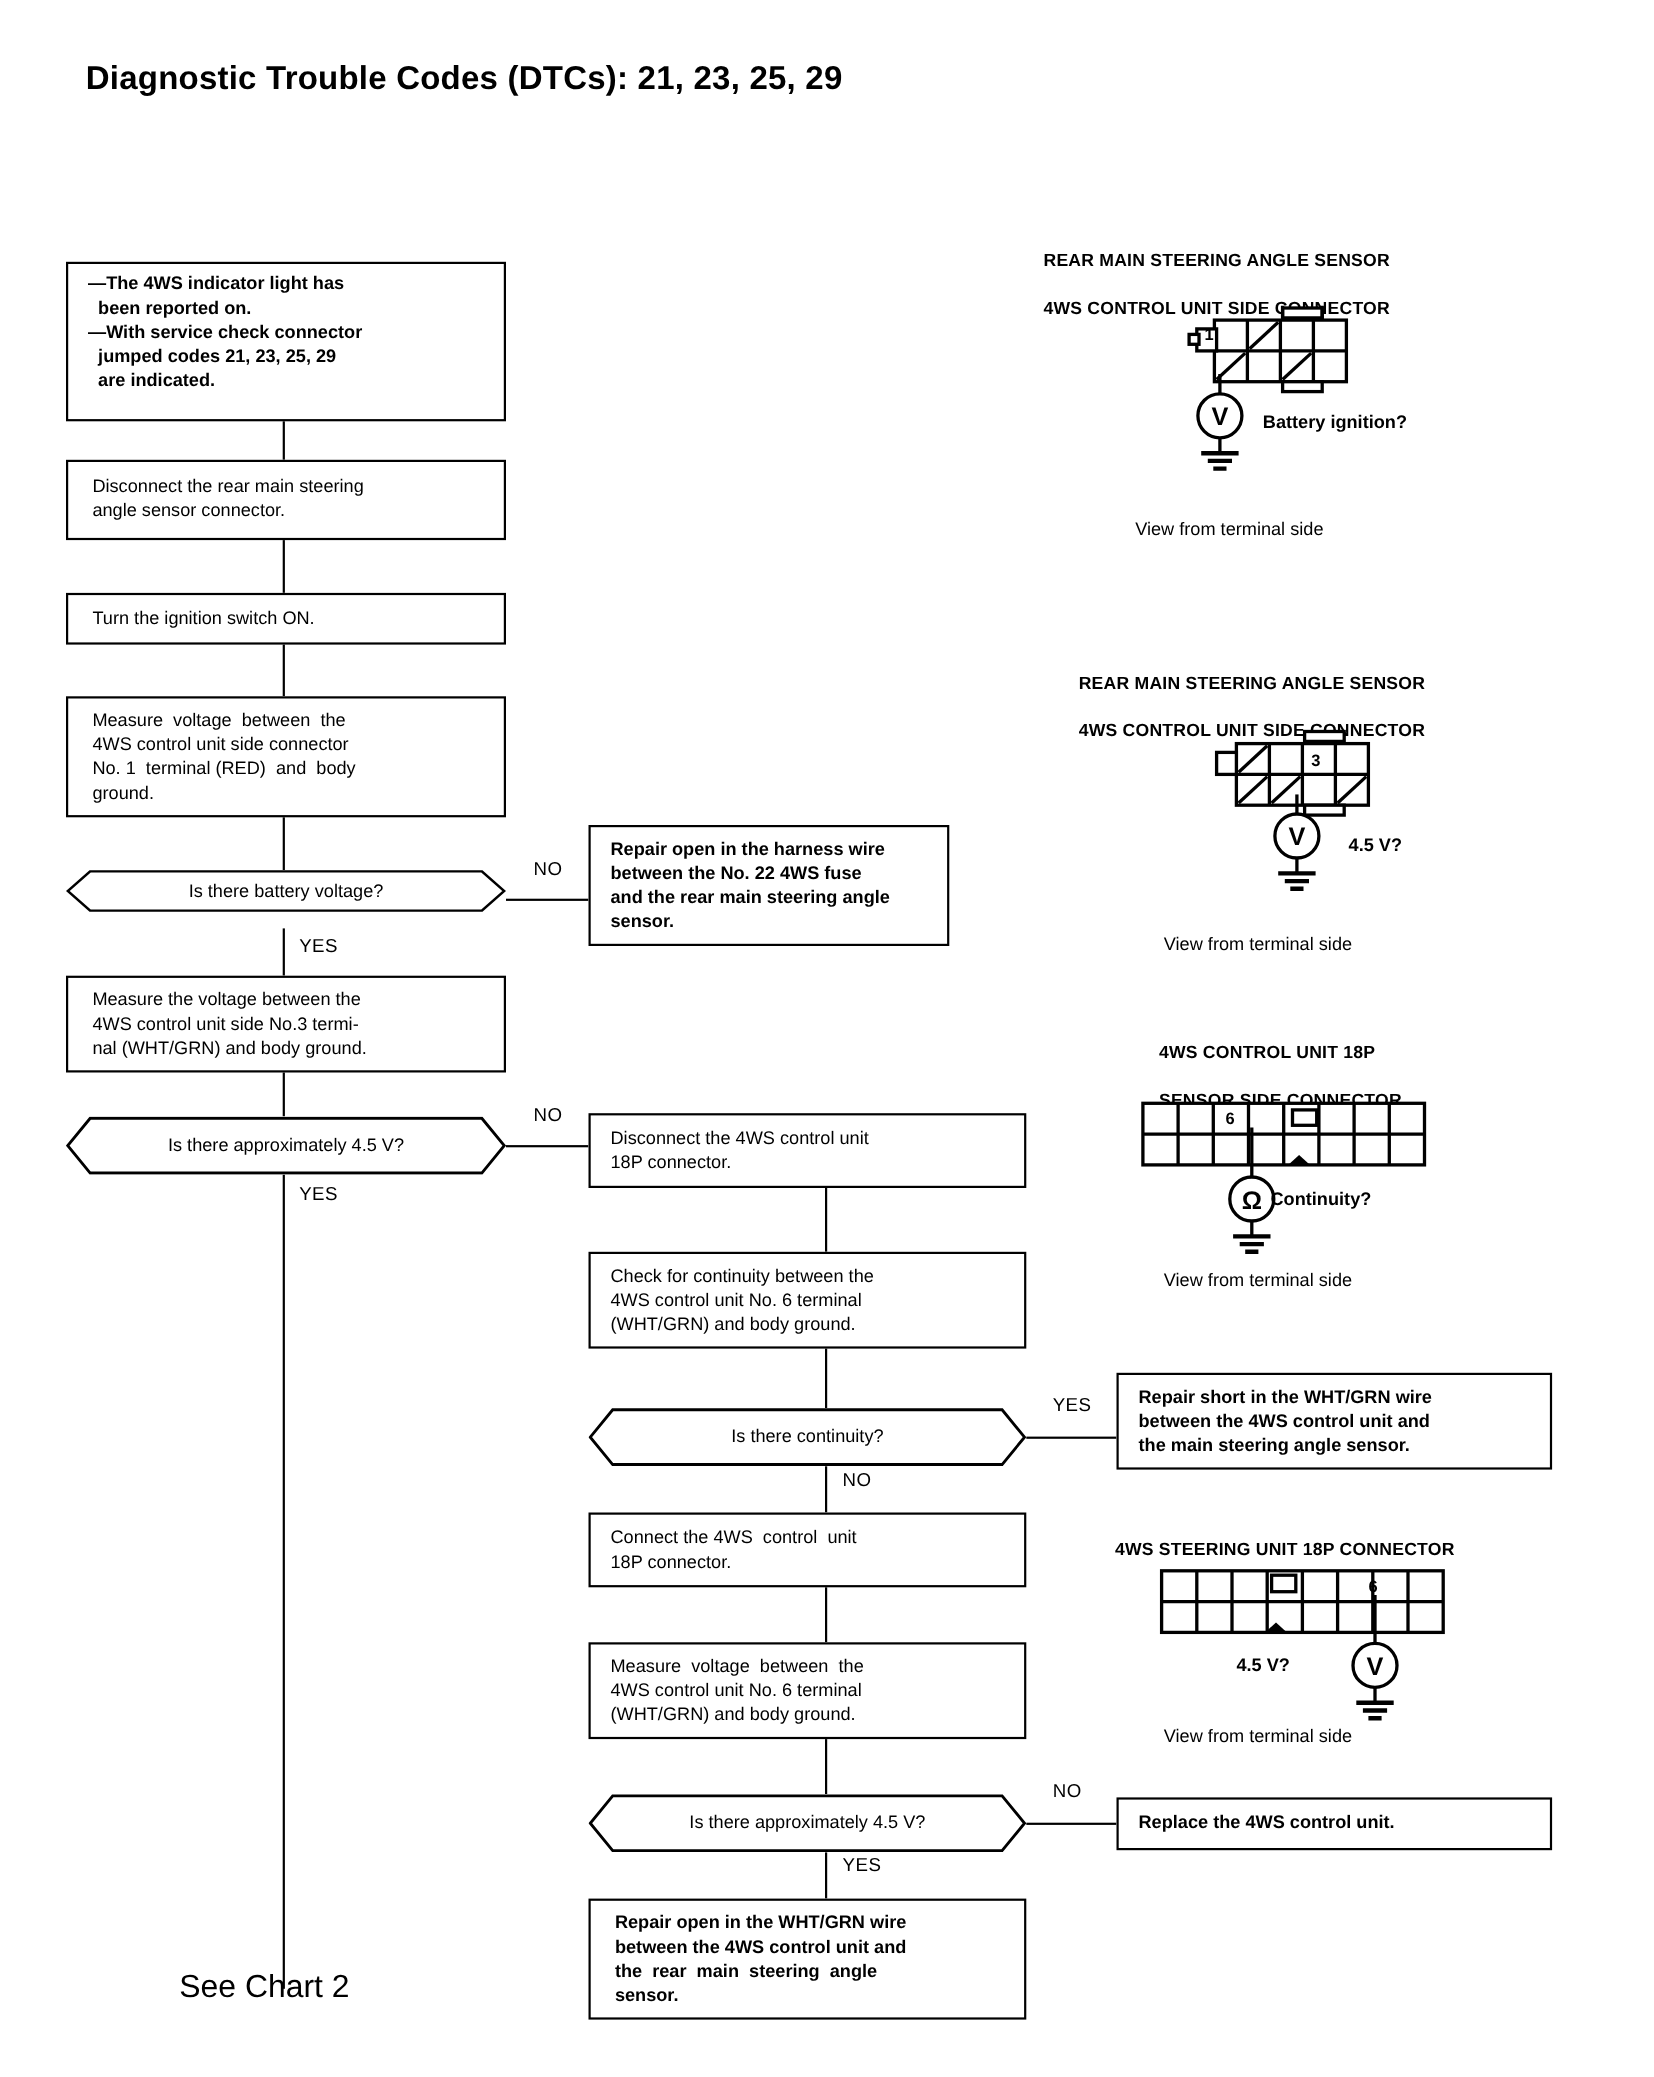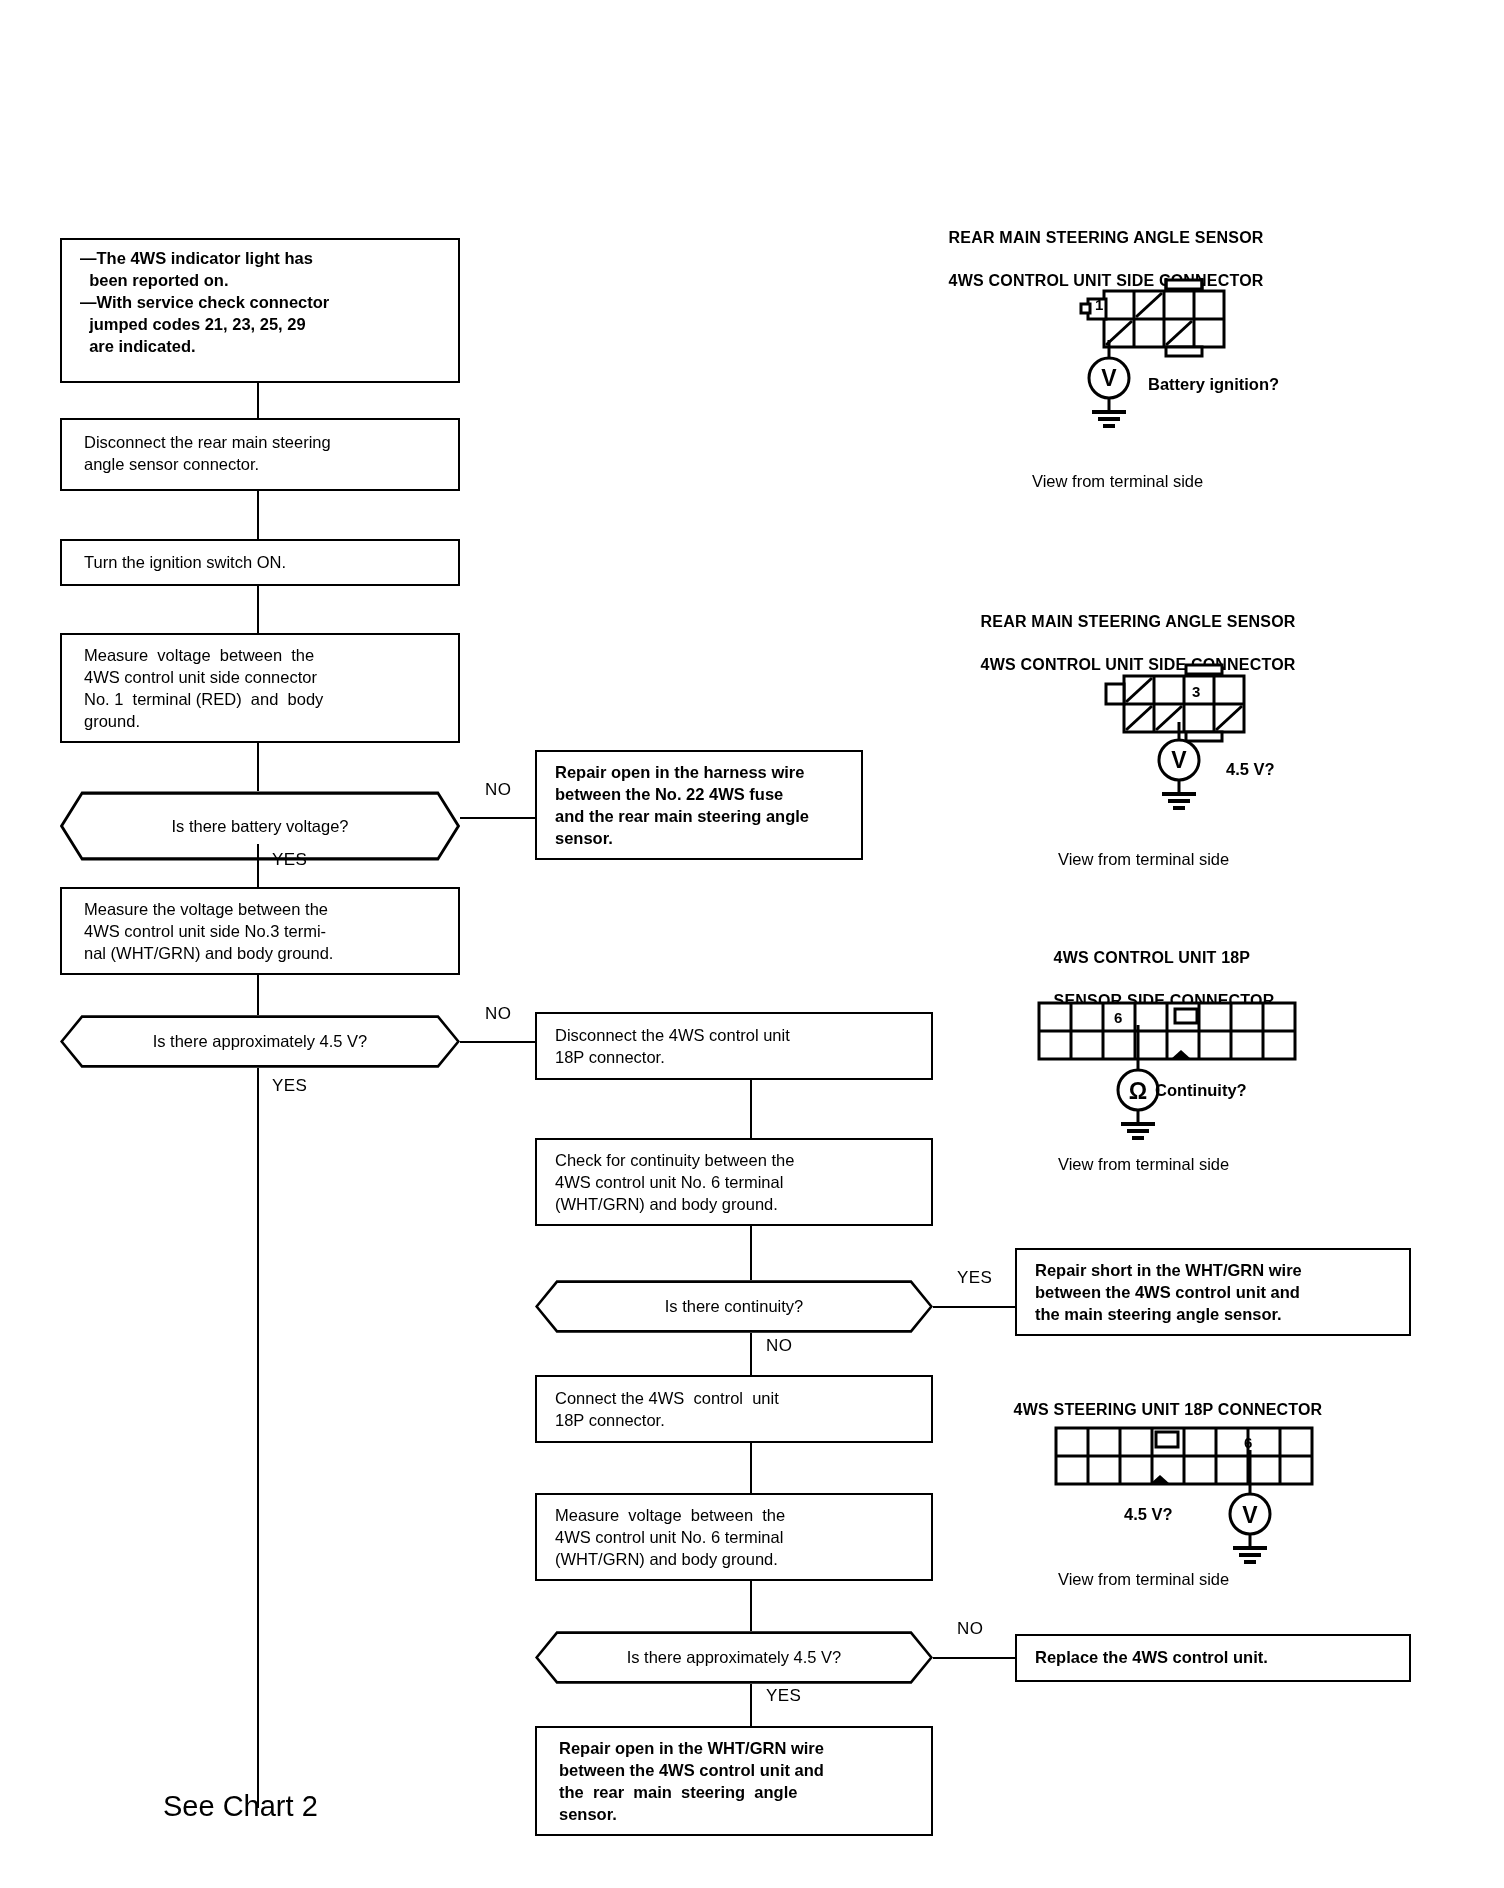--- a/index.html
+++ b/index.html
@@ -88,20 +88,21 @@
     font-size:29px;
     white-space:nowrap;
   }
   svg{display:block;}
 </style>
 </head>
 <body>
 
 <div class="page">
 
+  <div class="title">Diagnostic Trouble Codes (DTCs): 21, 23, 25, 29</div>
 
   <div class="box bold" style="left:60px; top:238px; width:400px; height:145px; padding-left:18px;">
     <span class="ln">—The 4WS indicator light has</span>
     <span class="ln">  been reported on.</span>
     <span class="ln">—With service check connector</span>
     <span class="ln">  jumped codes 21, 23, 25, 29</span>
     <span class="ln">  are indicated.</span>
   </div>
   <div class="vline" style="left:257px; top:383px; height:35px;"></div>
 
@@ -117,21 +118,21 @@
   <div class="vline" style="left:257px; top:586px; height:47px;"></div>
 
   <div class="box" style="left:60px; top:633px; width:400px; height:110px; padding-top:10px;">
     <span class="ln">Measure  voltage  between  the</span>
     <span class="ln">4WS control unit side connector</span>
     <span class="ln">No. 1  terminal (RED)  and  body</span>
     <span class="ln">ground.</span>
   </div>
   <div class="vline" style="left:257px; top:743px; height:48px;"></div>
 
-  <div class="hex" style="left:60px; top:791px; width:400px; height:70px;">
+  <div class="hex" style="left:60px; top:791px; width:400px; height:38px;">
     <svg class="hexsvg" viewBox="0 0 400 53" preserveAspectRatio="none">
       <polygon points="22,1.6 378,1.6 398.4,26.5 378,51.4 22,51.4 1.6,26.5" fill="#fff" stroke="#000" stroke-width="2.6"></polygon>
     </svg>
     <span class="htxt">Is there battery voltage?</span>
   </div>
 
   <div class="hline" style="left:460px; top:817px; width:75px;"></div>
   <div class="lbl" style="left:485px; top:780px;">NO</div>
 
   <div class="box bold" style="left:535px; top:750px; width:328px; height:110px; padding-left:18px; padding-top:10px;">

